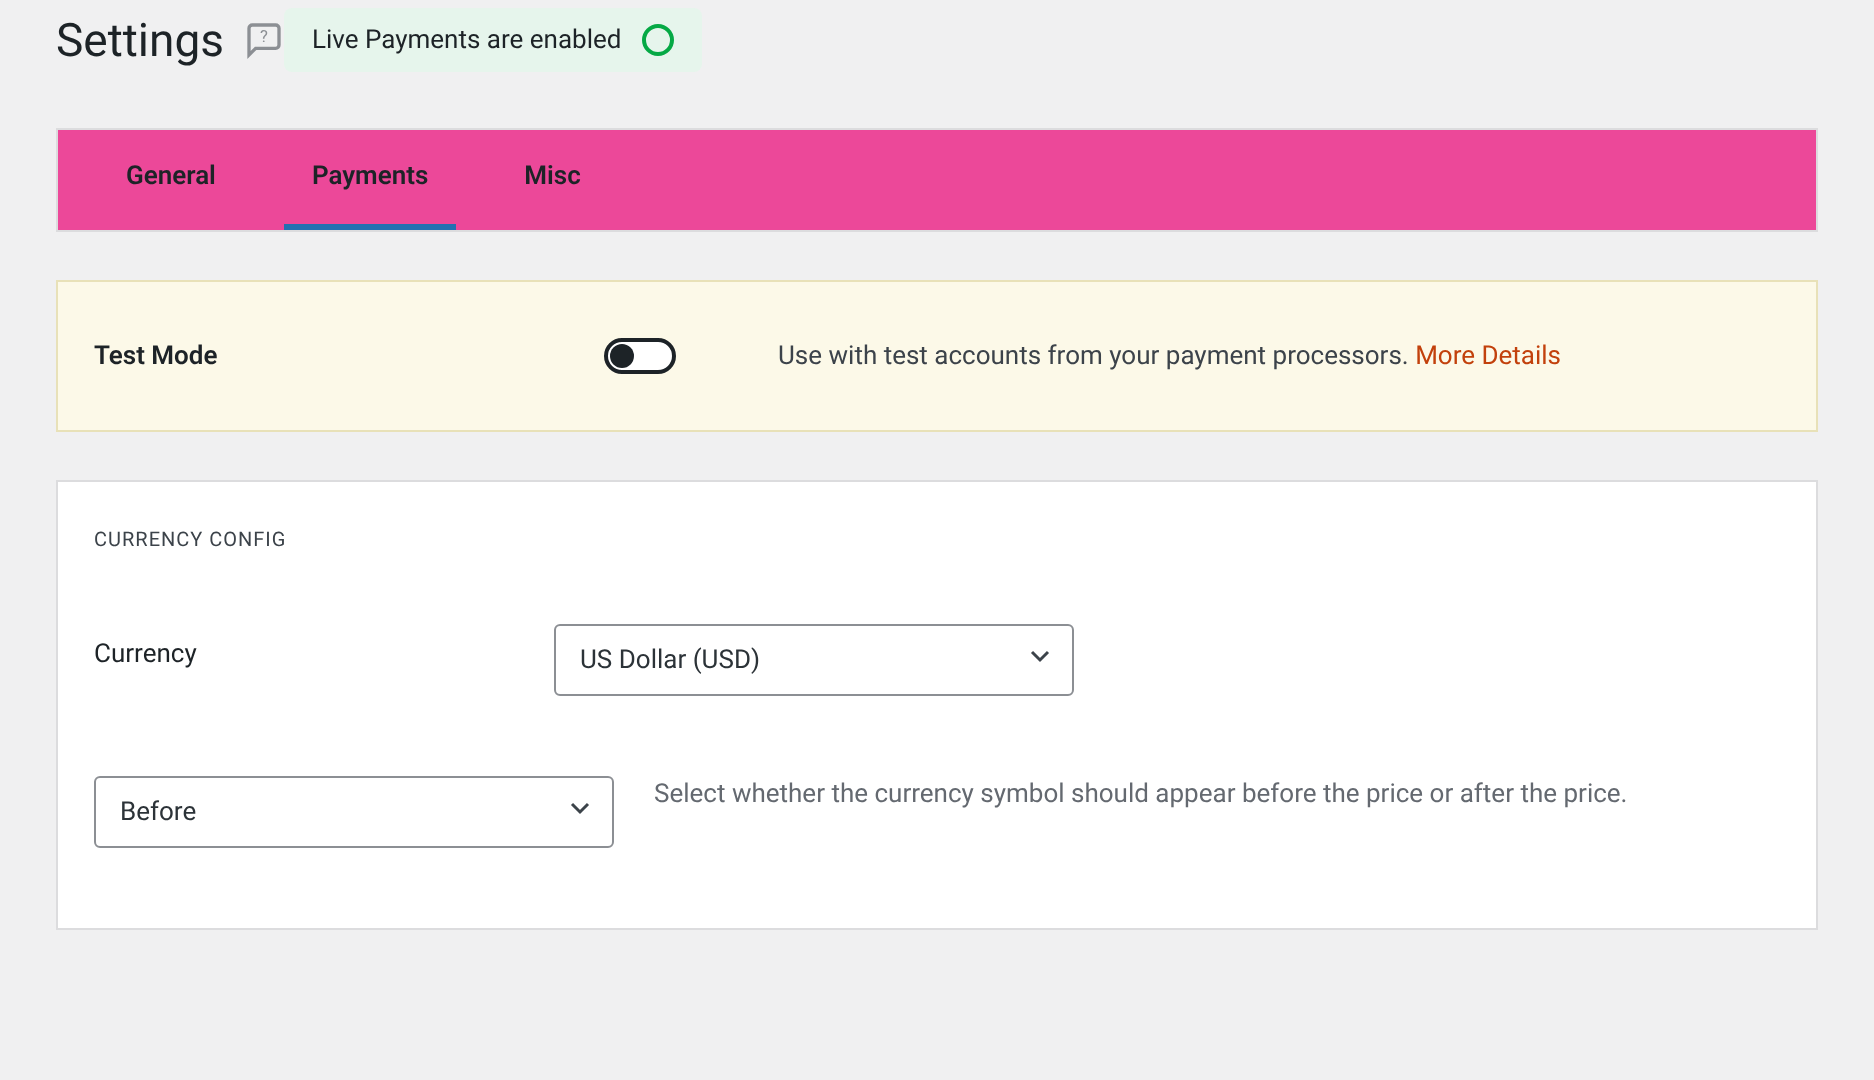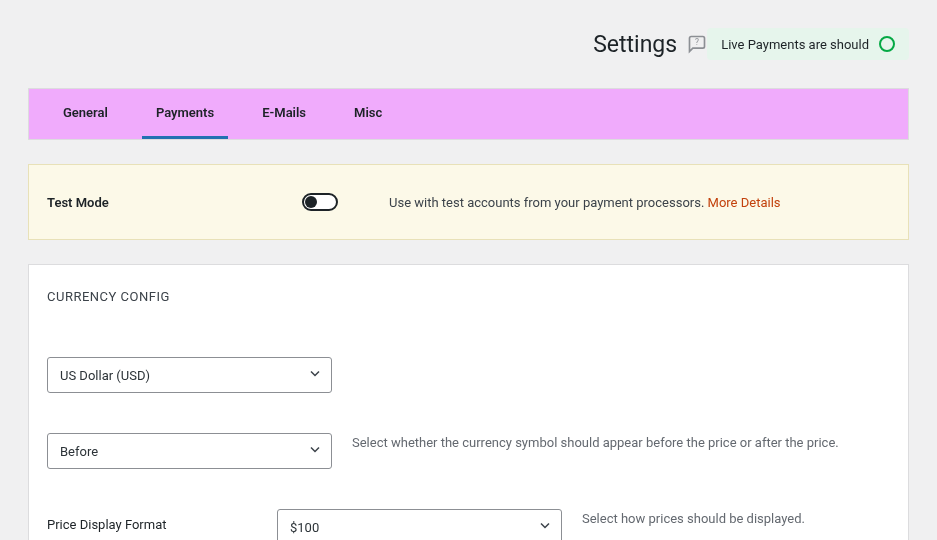--- a/index.html
+++ b/index.html
@@ -5,23 +5,23 @@
     * { box-sizing: border-box; margin: 0; padding: 0; }
     body {
       font-family: -apple-system, BlinkMacSystemFont, "Segoe UI", Roboto, sans-serif;
       background: #f0f0f1;
       color: #1d2327;
       font-size: 13px;
       width: 937px;
     }
     .header {
       display: flex;
-      justify-content: flex-end;
-      align-items: center;
-      padding: 28px 28px 8px;
+      justify-content: flex-start;
+      align-items: center;
+      padding: 4px 28px 8px;
     }
     .title-wrap {
       display: flex;
       align-items: center;
       gap: 10px;
     }
     .page-title {
       font-size: 23px;
       font-weight: 400;
       color: #1d2327;
@@ -41,21 +41,21 @@
       border-radius: 4px;
       font-size: 13px;
     }
     .live-circle {
       width: 16px;
       height: 16px;
       border: 2.5px solid #05a945;
       border-radius: 50%;
     }
     .tabs-card {
-      background: #f0abfc;
+      background: #ec4899;
       border: 1px solid #dcdcde;
       margin: 20px 28px 0;
     }
     .tabs {
       display: flex;
       padding: 0 20px;
     }
     .tab {
       padding: 16px 14px;
       font-size: 13px;
@@ -111,41 +111,41 @@
       color: #c2410c;
       cursor: pointer;
     }
     .config-card {
       background: #fff;
       border: 1px solid #dcdcde;
       margin: 24px 28px 0;
       padding: 24px 18px 0;
     }
     .section-head {
-      font-size: 13px;
+      font-size: 10px;
       letter-spacing: 0.5px;
       font-weight: 400;
       color: #3c434a;
-      margin-bottom: 53px;
+      margin-bottom: 36px;
     }
     .field-row {
       display: flex;
       align-items: flex-start;
       margin-bottom: 40px;
     }
     .field-label {
       width: 230px;
       flex-shrink: 0;
       font-size: 13px;
       font-weight: 400;
       color: #1d2327;
       padding-top: 8px;
     }
     .field-control {
-      width: 285px;
+      width: 260px;
       flex-shrink: 0;
     }
     .select {
       width: 100%;
       height: 36px;
       border: 1px solid #8c8f94;
       border-radius: 3px;
       background: #fff;
       padding: 0 30px 0 12px;
       font-size: 13px;
@@ -178,48 +178,48 @@
   <div class="title-wrap">
     <h1 class="page-title">Settings</h1>
     <span class="help-icon">
       <svg viewBox="0 0 24 24" fill="none" stroke="currentColor" stroke-width="2">
           <path d="M21 15a2 2 0 0 1-2 2H7l-4 4V5a2 2 0 0 1 2-2h14a2 2 0 0 1 2 2z"></path>
           <text x="12" y="13" text-anchor="middle" font-size="10" fill="currentColor" stroke="none">?</text>
         </svg>
     </span>
   </div>
   <div class="live-badge">
-    <span>Live Payments are should</span>
+    <span>Live Payments are enabled</span>
     <span class="live-circle"></span>
   </div>
 </div>
 
 <div class="tabs-card">
   <div class="tabs">
     <div class="tab">General</div>
     <div class="tab active">Payments</div>
-    <div class="tab">E-Mails</div>
     <div class="tab">Misc</div>
   </div>
 </div>
 
 <div class="warn-box">
   <div class="warn-label">Test Mode</div>
   <div class="toggle">
     <div class="toggle-knob"></div>
   </div>
   <div class="warn-text">
     <span>Use with test accounts from your payment processors. </span><span class="link">More Details</span>
   </div>
 </div>
 
 <div class="config-card">
   <div class="section-head">CURRENCY CONFIG</div>
 
   <div class="field-row">
+    <div class="field-label">Currency</div>
     <div class="field-control">
       <div class="select">
         <span>US Dollar (USD)</span>
         <span class="select-caret">
           <svg width="12" height="12" viewBox="0 0 12 12">
               <path d="M2 4 L6 8 L10 4" fill="none" stroke="currentColor" stroke-width="1.5"></path>
             </svg>
         </span>
       </div>
     </div>
@@ -232,27 +232,13 @@
         <span class="select-caret">
           <svg width="12" height="12" viewBox="0 0 12 12">
               <path d="M2 4 L6 8 L10 4" fill="none" stroke="currentColor" stroke-width="1.5"></path>
             </svg>
         </span>
       </div>
     </div>
     <div class="field-help">Select whether the currency symbol should appear before the price or after the price.</div>
   </div>
 
-  <div class="field-row">
-    <div class="field-label">Price Display Format</div>
-    <div class="field-control">
-      <div class="select">
-        <span>$100</span>
-        <span class="select-caret">
-          <svg width="12" height="12" viewBox="0 0 12 12">
-              <path d="M2 4 L6 8 L10 4" fill="none" stroke="currentColor" stroke-width="1.5"></path>
-            </svg>
-        </span>
-      </div>
-    </div>
-    <div class="field-help">Select how prices should be displayed.</div>
-  </div>
 </div>
 
 </body></html>

